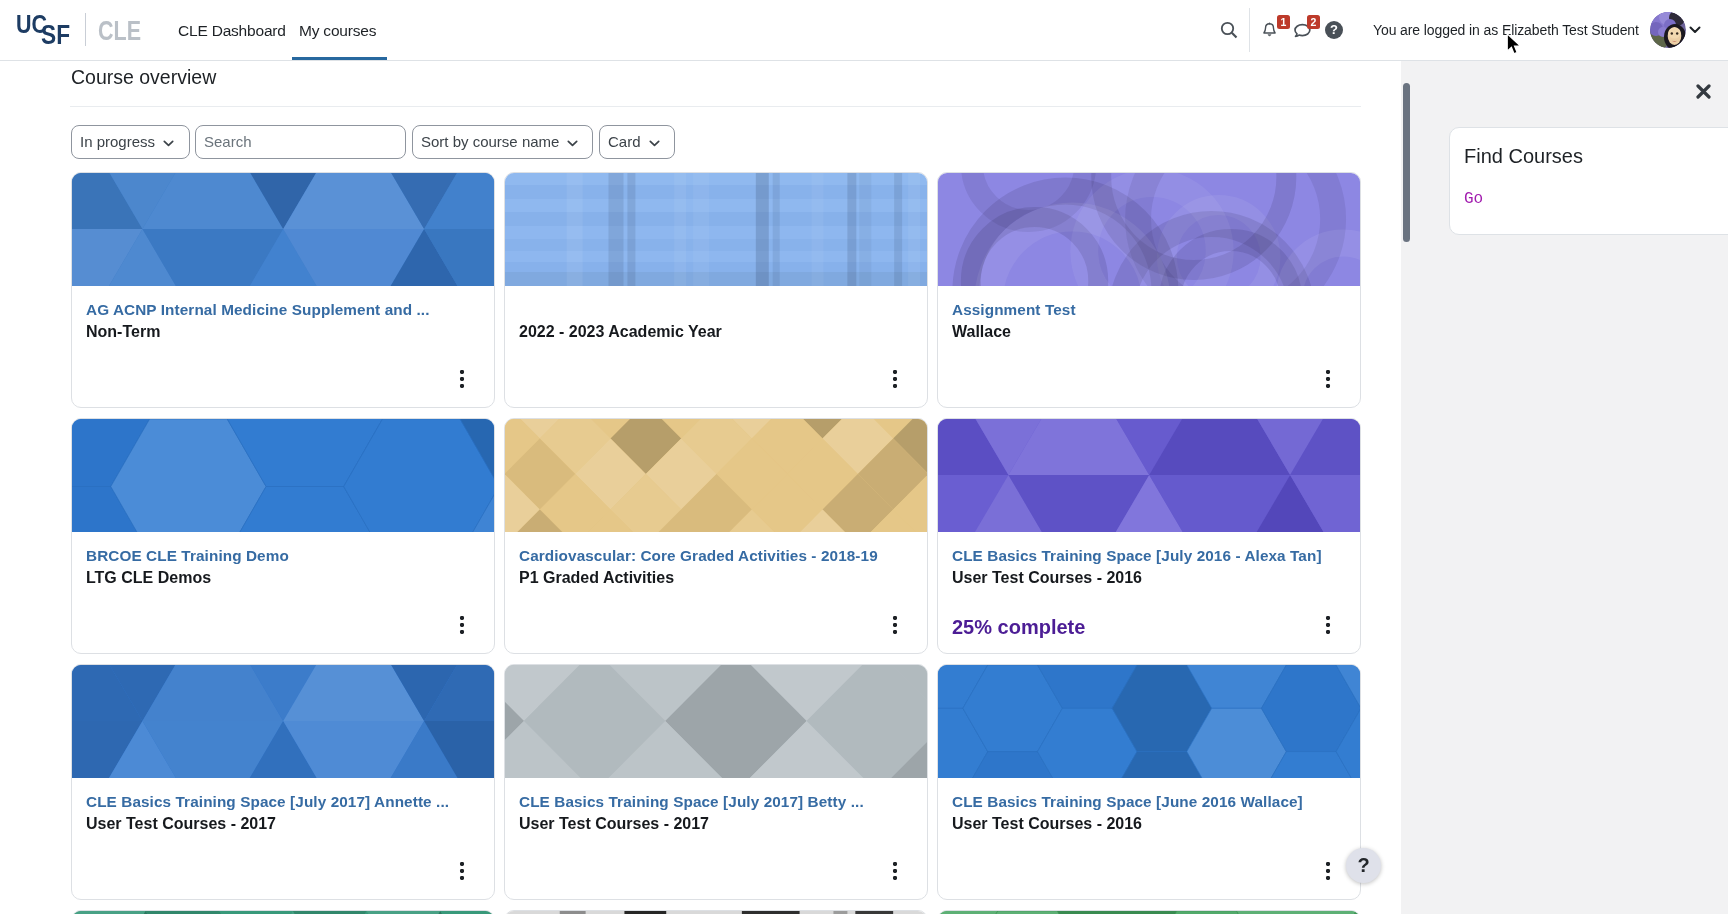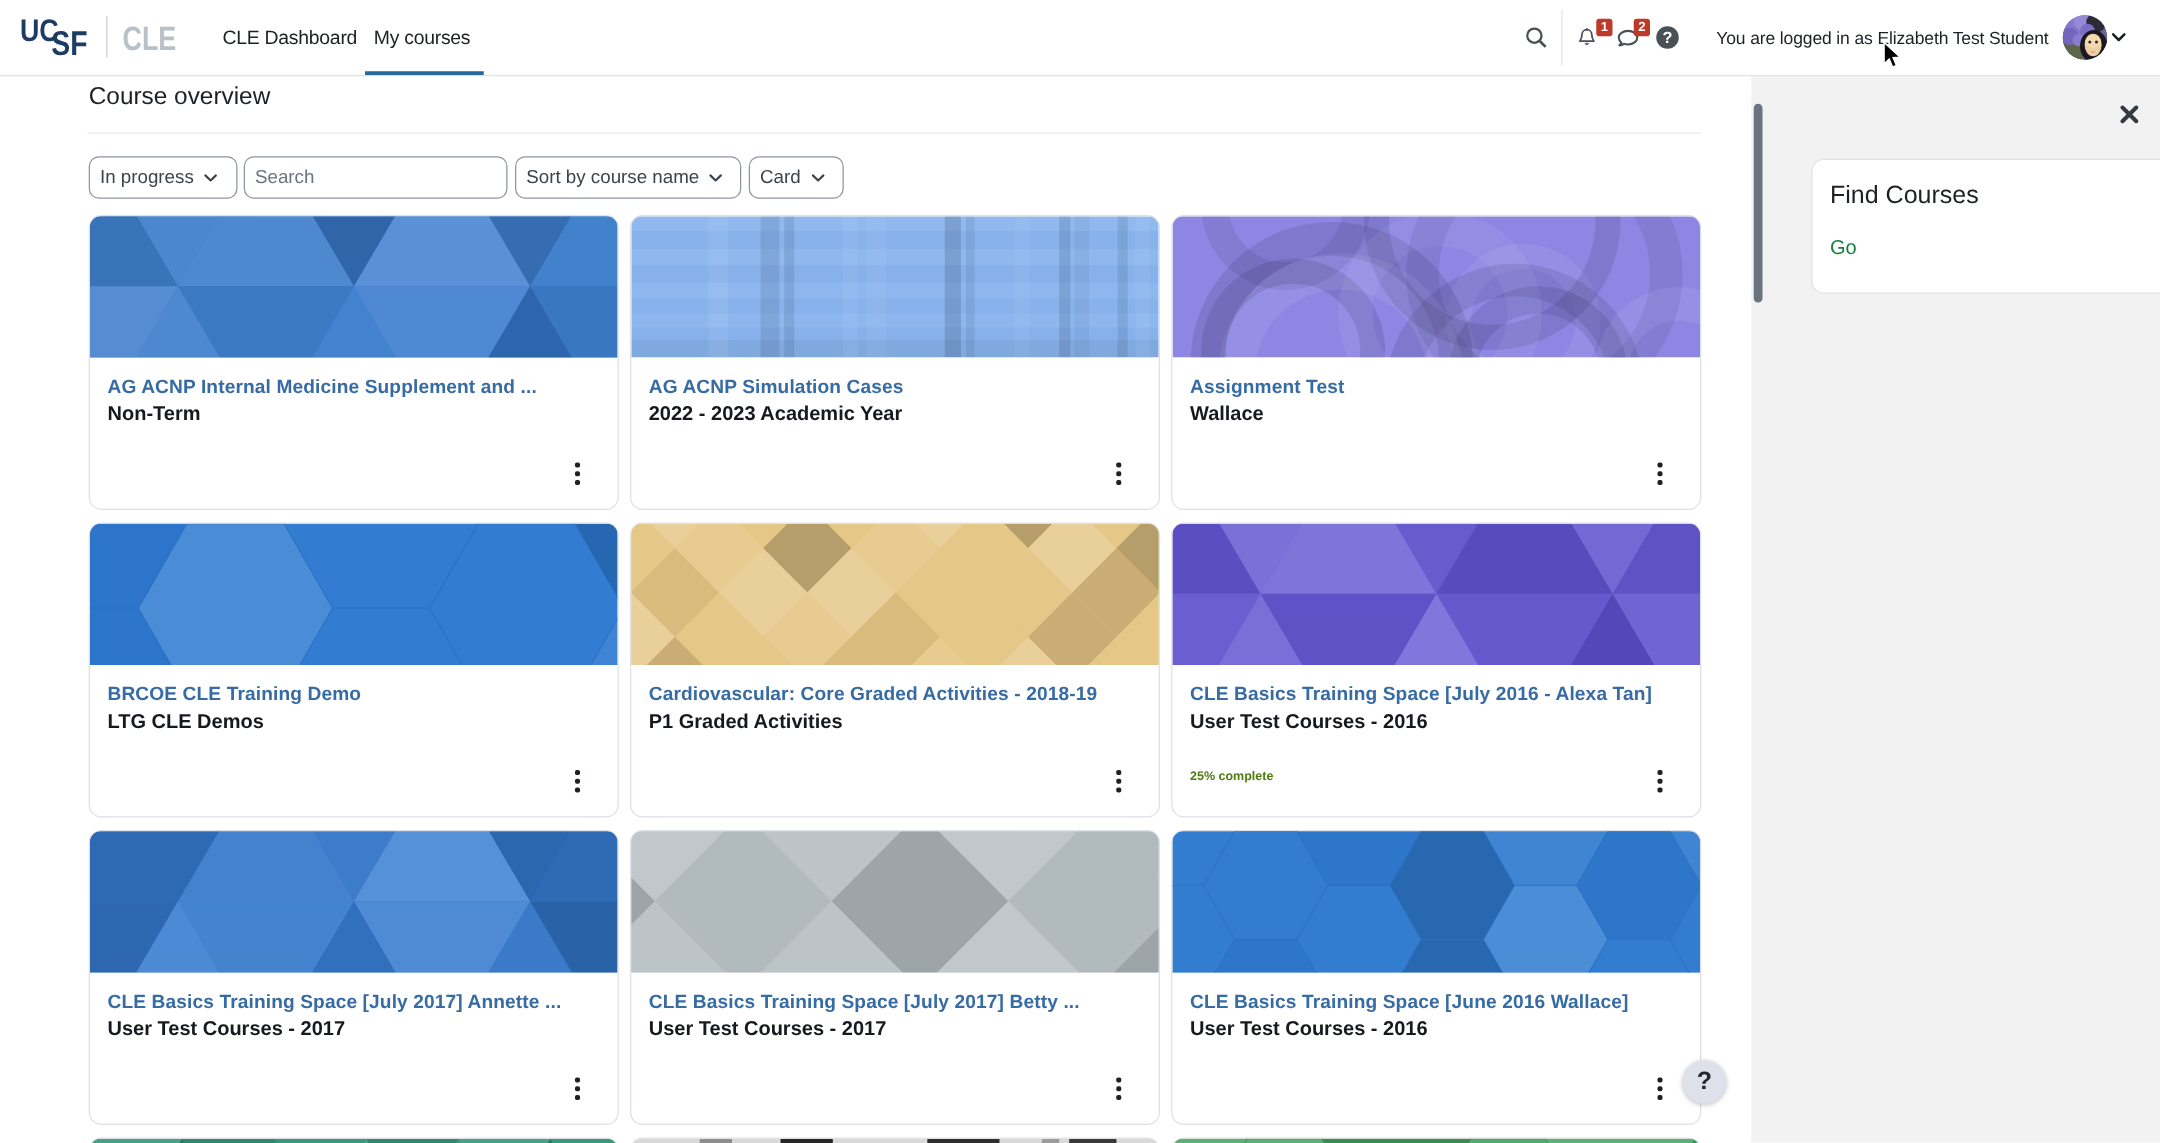--- a/index.html
+++ b/index.html
@@ -21,30 +21,30 @@
 .main { position:absolute; left:0; top:0; width:1401px; height:914px; background:#fff; }
 h2 { position:absolute; left:71px; top:66px; font-size:19.5px; font-weight:500; color:#1d2125; }
 .hr { position:absolute; left:70px; top:106px; width:1291px; height:1px; background:#e9ecef; }
 .fbtn { position:absolute; top:125px; height:34px; border:1px solid #8f959e; border-radius:8px; font-size:15px; color:#3c4349; line-height:32px; padding:0 8px; white-space:nowrap; }
 .fbtn .cv { margin-left:8px; }
 .card { position:absolute; width:424px; height:236px; background:#fff; border:1px solid #dde0e4; border-radius:10px; overflow:hidden;font-weight:bold; }
 .cimg { position:absolute; left:0; top:0; width:422px; height:113px; }
 .ctitle { position:absolute; left:14px; font-size:15.3px; letter-spacing:0.1px; color:#366ba3; margin:0; }
 .card .ctitle { top:128px; width:396px; white-space:nowrap; overflow:hidden; }
 .card .csub { position:absolute; left:14px; top:150px; font-size:16px; color:#16191d; }
-.card .prog { position:absolute; left:14px; top:197px; font-size:10px; color:#4d7c0f; }
+.card .prog { position:absolute; left:14px; top:197px; font-size:20px; color:#4c1d95; }
 .dots { position:absolute; right:28px; top:197px; width:8px; }
 .dots i { display:block; width:3.6px; height:3.6px; border-radius:40%; background:#1d2125; margin:0 auto 3.4px; }
 .partial .cimg { height:113px; }
 .drawer { position:absolute; left:1401px; top:61px; width:327px; height:853px; background:#f2f2f3; }
 .dhandle { position:absolute; left:1403px; top:83px; width:7px; height:159px; border-radius:4px; background:#6a7380; z-index:5; }
 .dclose { position:absolute; left:1696px; top:84px; }
 .fcard { position:absolute; left:1421px; top:127px; width:300px; height:108px; background:#fff; border:1px solid #dee2e6; border-radius:10px;margin-left:28px; }
 .fcard .t { position:absolute; left:14px; top:17px; font-size:20px; color:#1d2125; }
-.fcard .g { position:absolute; left:14px; top:62px; font-size:16px; color:#15803d; }
+.fcard .g { position:absolute; left:14px; top:62px; font-size:16px; color:#a21caf;font-family:Liberation Mono, monospace; }
 .helpfab { position:absolute; left:1346px; top:848px; width:35px; height:35px; border-radius:50%; background:#dfe1ea; box-shadow:0 1px 4px rgba(0,0,0,0.25); color:#23272b; font-size:20px; font-weight:bold; text-align:center; line-height:35px; z-index:20; }
 .cursor { position:absolute; left:1506px; top:33px; z-index:40; }
 </style></head>
 <body>
 <div class="main">
 <h2>Course overview</h2>
 <div class="hr"></div>
 <div class="fbtn" style="left:71px;width:119px;">In progress<svg class="cv" width="11" height="7" viewBox="0 0 11 7">
         <path d="M1.3 1.3 L5.5 5.4 L9.7 1.3" fill="none" stroke="#3c4349" stroke-width="1.7" stroke-linecap="round" stroke-linejoin="round"></path>
       </svg></div>
@@ -100,21 +100,20 @@
           <rect x="170" y="0" width="12" height="113" fill="#ffffff" fill-opacity="0.060"></rect>
           <rect x="189" y="0" width="16" height="113" fill="#ffffff" fill-opacity="0.050"></rect>
           <rect x="252" y="0" width="13" height="113" fill="#20304a" fill-opacity="0.185"></rect>
           <rect x="269" y="0" width="7" height="113" fill="#20304a" fill-opacity="0.100"></rect>
           <rect x="308" y="0" width="12" height="113" fill="#ffffff" fill-opacity="0.050"></rect>
           <rect x="344" y="0" width="9" height="113" fill="#20304a" fill-opacity="0.150"></rect>
           <rect x="356" y="0" width="12" height="113" fill="#20304a" fill-opacity="0.060"></rect>
           <rect x="391" y="0" width="8" height="113" fill="#20304a" fill-opacity="0.120"></rect>
           <rect x="405" y="0" width="12" height="113" fill="#ffffff" fill-opacity="0.060"></rect>
         </svg></div>
-  <div class="ctitle">AG ACNP Simulation Cases</div>
   <div class="csub">2022 - 2023 Academic Year</div>
 
   <div class="dots">
         <i></i>
         <i></i>
         <i></i>
       </div>
 </div>
 <div class="card" style="left:937px;top:172px">
   <div class="cimg"><svg width="100%" height="100%" viewBox="0 0 424 113" preserveAspectRatio="none">

